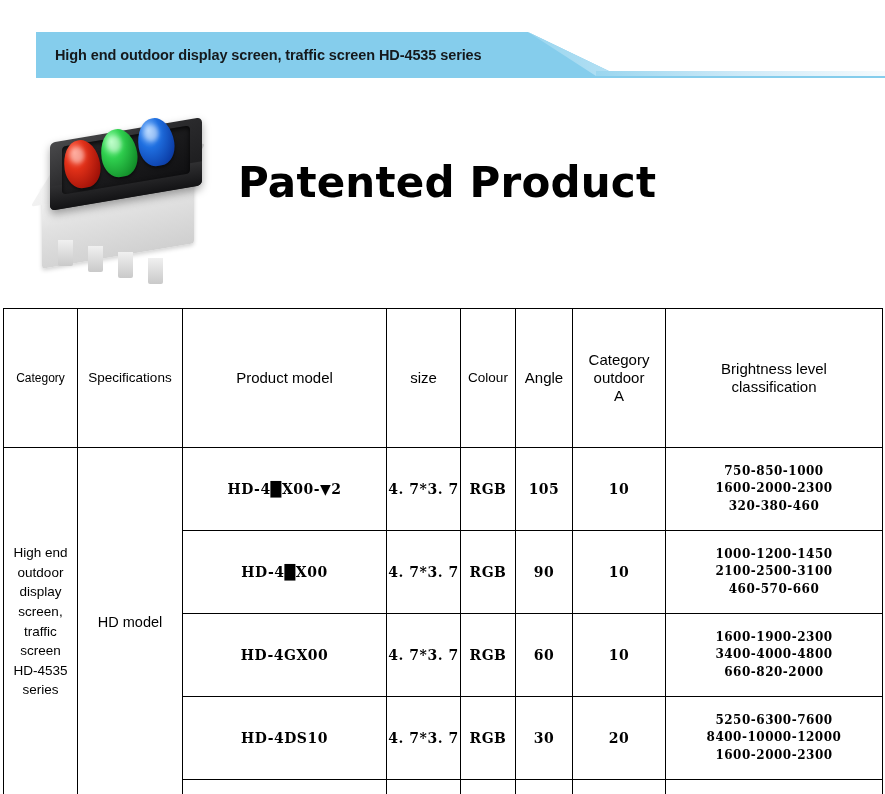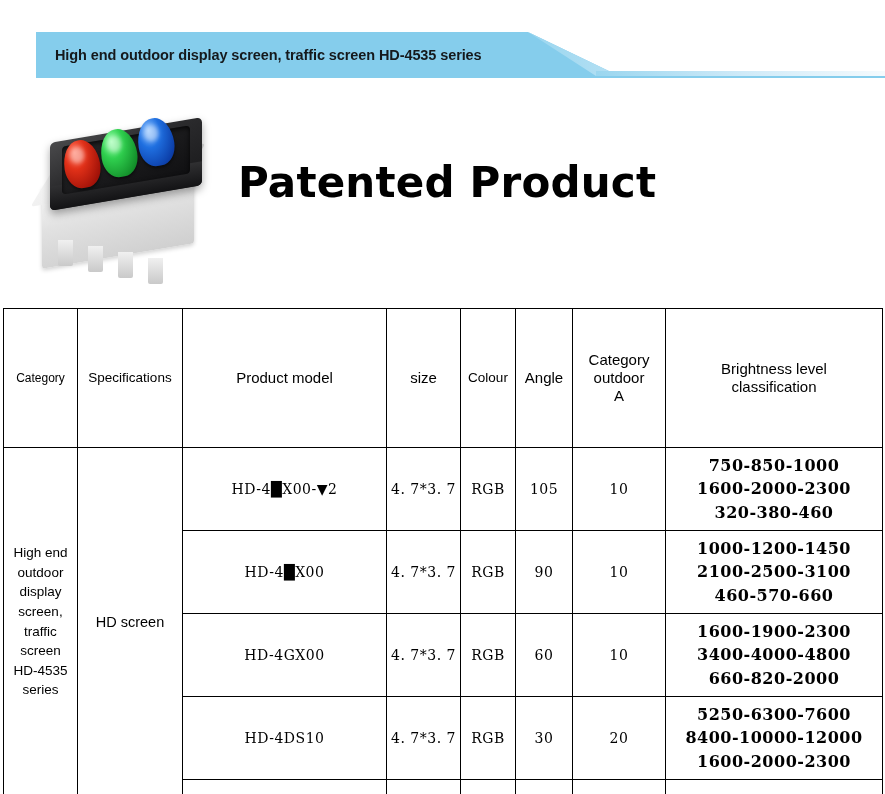--- a/index.html
+++ b/index.html
@@ -204,28 +204,28 @@
     font-family: "Liberation Sans", sans-serif;
     font-size: 13.5px;
     line-height: 1.45;
   }
   td.cell-spec {
     font-family: "Liberation Sans", sans-serif;
     font-size: 14.5px;
   }
   td.mono {
     font-family: "DejaVu Serif", "Liberation Serif", serif;
-    font-weight: 400;
+    font-weight: 700;
     font-size: 14px;
     letter-spacing: 0.5px;
   }
   td.mono-bright {
     font-family: "DejaVu Serif", "Liberation Serif", serif;
     font-weight: 700;
-    font-size: 16px;
+    font-size: 12px;
     line-height: 1.45;
     letter-spacing: 0.5px;
   }
   tbody tr { height: 83px; }
   tbody tr.row-last-partial { height: 16px; }
 
   
   td.teal-right { border-right: 1px solid #16b79a; }
 
   .nowrap { white-space: nowrap; }
@@ -307,21 +307,21 @@
         <td class="cell-cat" rowspan="5">
           <div>High end</div>
           <div>outdoor</div>
           <div>display</div>
           <div>screen,</div>
           <div>traffic</div>
           <div>screen</div>
           <div>HD-4535</div>
           <div>series</div>
         </td>
-        <td class="cell-spec teal-right" rowspan="5">HD screen</td>
+        <td class="cell-spec teal-right" rowspan="5">HD model</td>
         <td class="mono">HD-4█X00-▼2</td>
         <td class="mono nowrap">4. 7*3. 7</td>
         <td class="mono">RGB</td>
         <td class="mono">105</td>
         <td class="mono">10</td>
         <td class="mono-bright">
           <div>750-850-1000</div>
           <div>1600-2000-2300</div>
           <div>320-380-460</div>
         </td>

